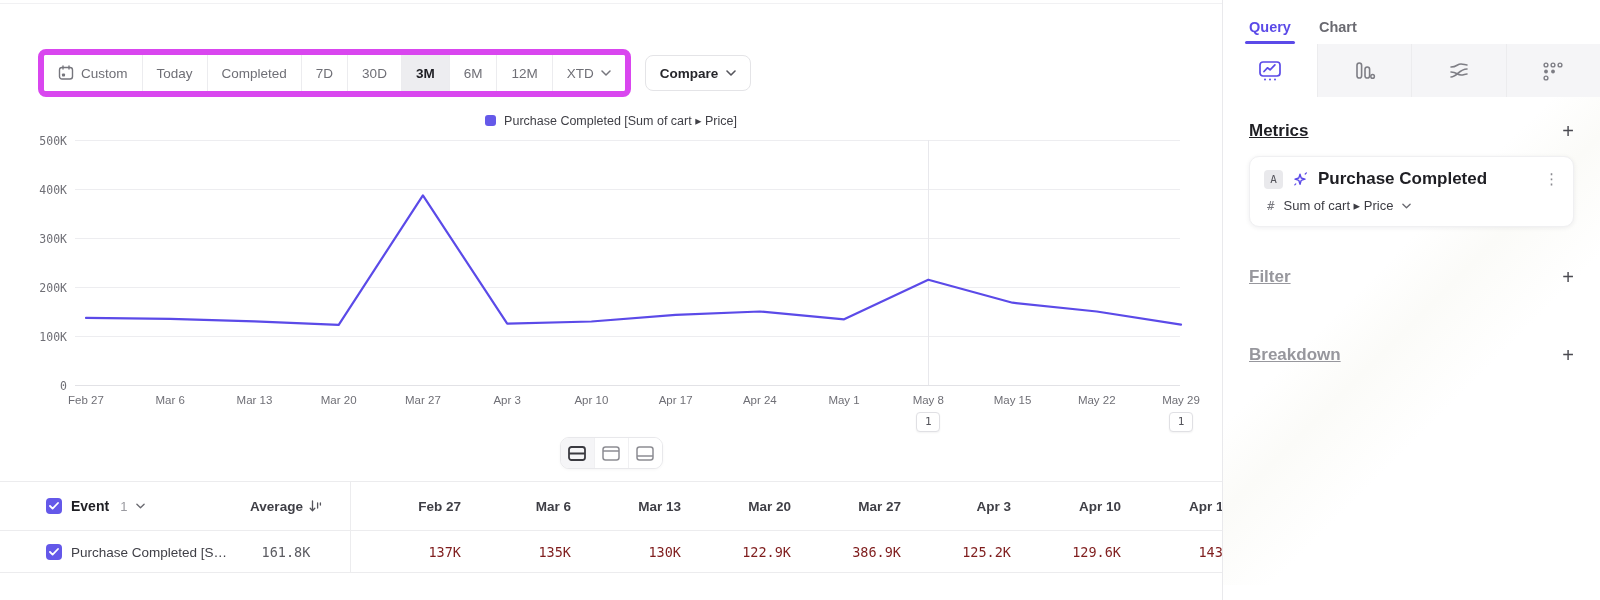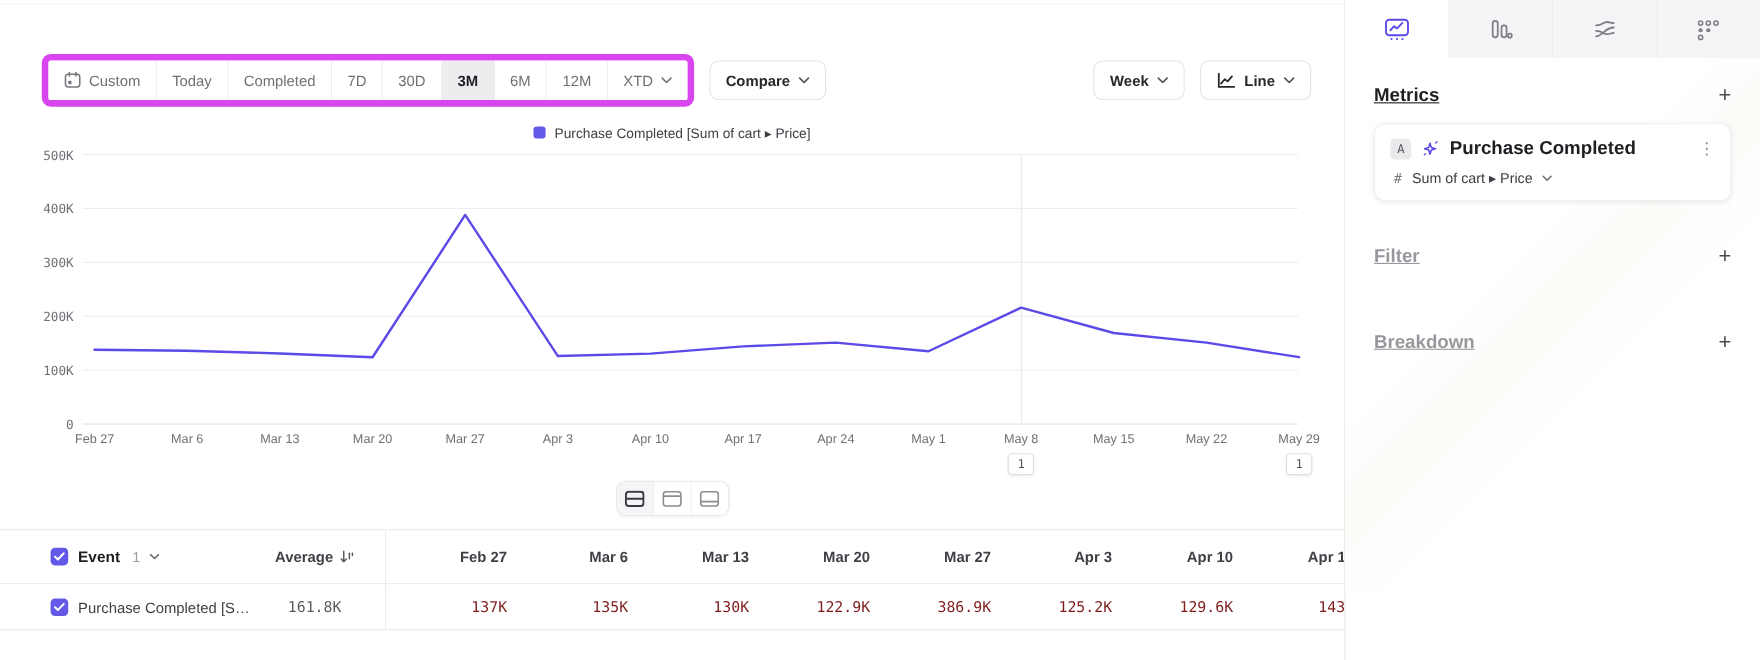--- a/index.html
+++ b/index.html
@@ -143,44 +143,20 @@
           </div>
         </div>
       <button class="btn" id="compare-btn">
         <span>Compare</span>
         <span class="chev">
           <svg width="10" height="6" viewBox="0 0 10 6">
               <path d="M1 1l4 4 4-4" fill="none" stroke="#55555c" stroke-width="1.6" stroke-linecap="round" stroke-linejoin="round"></path>
             </svg>
         </span>
       </button>
-      <div id="toolbar-right">
-        <button class="btn">
-          <span>Week</span>
-          <span class="chev">
-            <svg width="10" height="6" viewBox="0 0 10 6">
-                <path d="M1 1l4 4 4-4" fill="none" stroke="#55555c" stroke-width="1.6" stroke-linecap="round" stroke-linejoin="round"></path>
-              </svg>
-          </span>
-        </button>
-        <button class="btn">
-          <span>
-            <svg width="17" height="15" viewBox="0 0 17 15">
-                <path d="M2 1v12h14" fill="none" stroke="#26262b" stroke-width="1.6" stroke-linecap="round"></path>
-                <path d="M4 10l3.4-4 2.6 2 4-4.5" fill="none" stroke="#26262b" stroke-width="1.6" stroke-linecap="round" stroke-linejoin="round"></path>
-              </svg>
-          </span>
-          <span>Line</span>
-          <span class="chev">
-            <svg width="10" height="6" viewBox="0 0 10 6">
-                <path d="M1 1l4 4 4-4" fill="none" stroke="#55555c" stroke-width="1.6" stroke-linecap="round" stroke-linejoin="round"></path>
-              </svg>
-          </span>
-        </button>
-      </div>
     </div>
 
     <div id="legend">
       <span class="swatch" style="background: rgb(101, 89, 233);"></span>
       <span>Purchase Completed [Sum of cart ▸ Price]</span>
     </div>
 
     <div id="chart">
       <div id="plot">
           <div class="gridline zero" style="top: 245px;"></div>
@@ -298,20 +274,24 @@
             <span class="t-col mono">386.9K</span>
             <span class="t-col mono">125.2K</span>
             <span class="t-col mono">129.6K</span>
             <span class="t-col mono">143K</span>
           </div>
       </div>
     </div>
   </div>
 
   <div id="side">
+    <div id="side-tabs">
+      <div class="side-tab active">Query</div>
+      <div class="side-tab">Chart</div>
+    </div>
     <div id="chart-type-row">
       <div class="ct-cell active">
         <svg width="24" height="22" viewBox="0 0 24 22">
             <rect x="2" y="2" width="20" height="14" rx="3" fill="none" stroke="#5b4ae8" stroke-width="1.7"></rect>
             <path d="M6 11.5l3.4-3.7 2.7 2 4.8-5" fill="none" stroke="#5b4ae8" stroke-width="1.7" stroke-linecap="round" stroke-linejoin="round"></path>
             <circle cx="7" cy="19.5" r="1" fill="#5b4ae8"></circle>
             <circle cx="12" cy="19.5" r="1" fill="#5b4ae8"></circle>
             <circle cx="17" cy="19.5" r="1" fill="#5b4ae8"></circle>
           </svg>
       </div>

